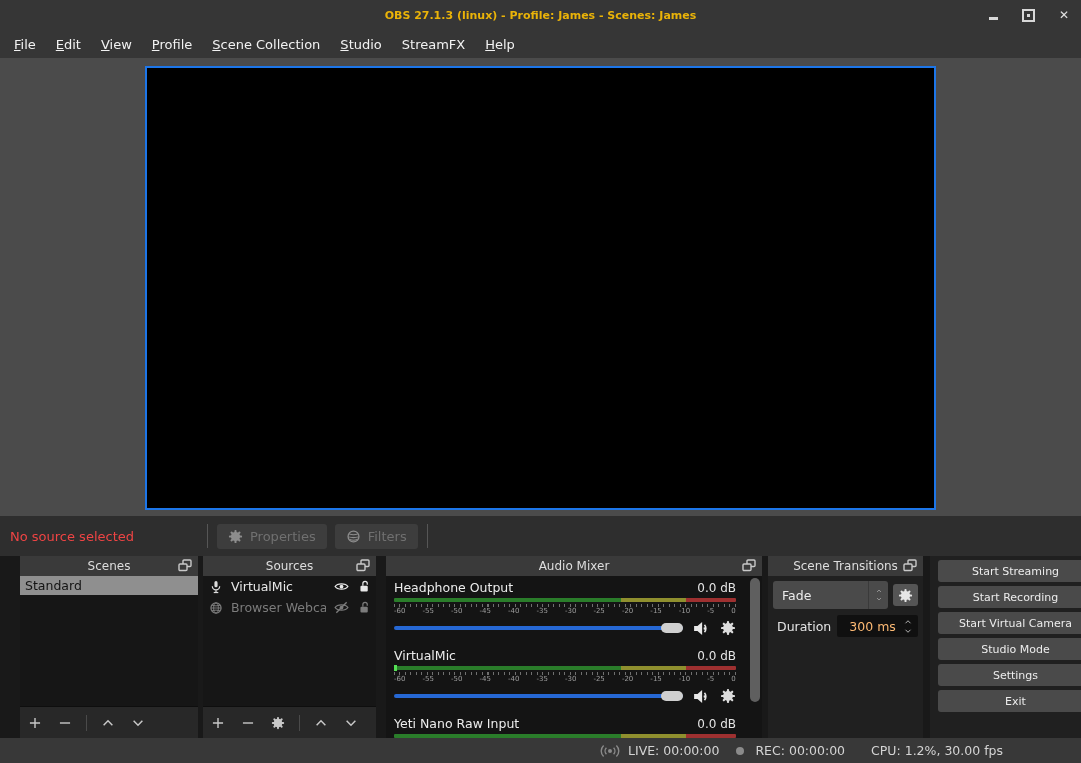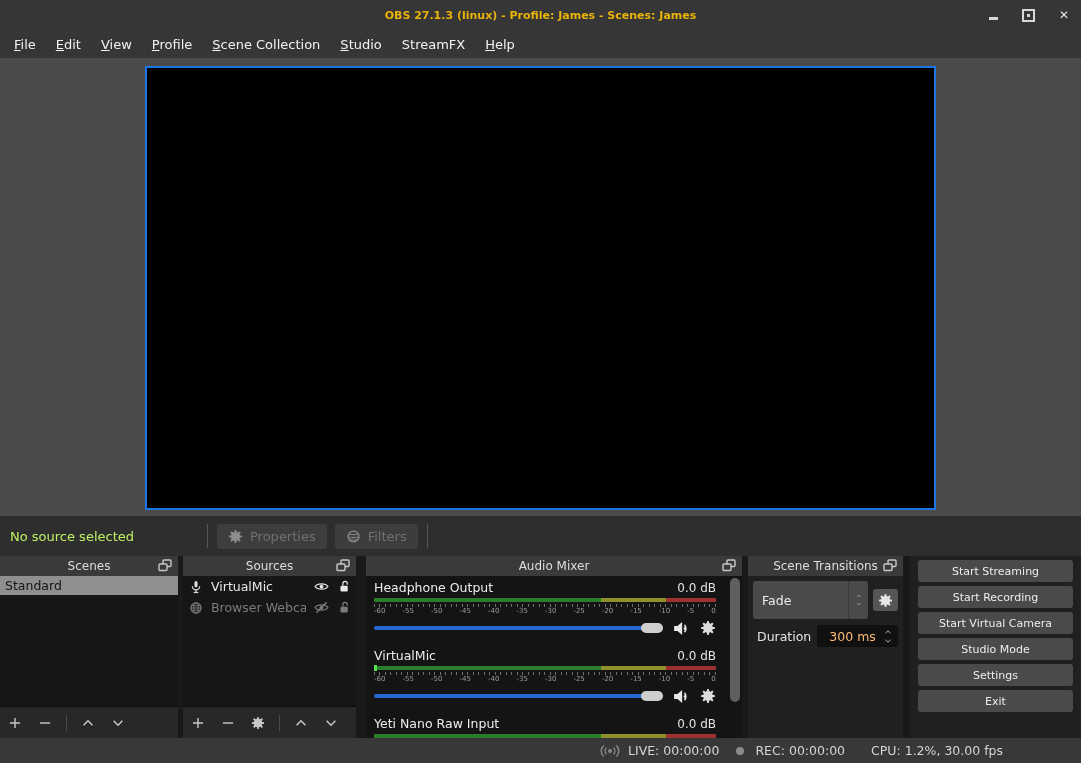--- a/index.html
+++ b/index.html
@@ -25,28 +25,28 @@
   .menu-item{display:inline-block;font-size:13px;color:#f2f2f2;padding:0 10px;}
   .menu-item::first-letter{text-decoration:underline;}
   .menu-item.no-mnemonic::first-letter{text-decoration:none;}
   
   .preview-wrap{position:absolute;top:58px;left:0;width:1081px;height:458px;background:#4b4b4b;}
   .canvas{position:absolute;left:145px;top:8px;width:787px;height:440px;background:#000;
     border:2px solid var(--accent-blue,#1d76e8);}
   
   .src-toolbar{position:absolute;top:516px;left:0;right:0;height:40px;background:#2e2e2e;
     display:flex;align-items:center;font-size:13px;}
-  .src-status{margin-left:10px;width:192px;color:#bef264;}
+  .src-status{margin-left:10px;width:192px;color:#ef4444;}
   .vsep{width:1px;height:24px;background:#565656;margin:0 5px;}
   .tool-btn{display:flex;align-items:center;gap:7px;background:#3d3d3d;border-radius:3px;
     padding:5px 11px;margin:0 4px;color:#707070;font-size:13px;}
   .tool-btn .ticon{color:#8d8d8d;}
   
   .docks{position:absolute;top:556px;left:0;width:1081px;height:182px;background:#191919;}
-  .panel{position:absolute;top:0;height:182px;display:flex;flex-direction:column;}
+  .panel{position:absolute;top:0;height:182px;display:flex;flex-direction:column;padding-left:20px;}
   .panel-header{height:20px;flex:none;background:#3a3a3a;position:relative;
     display:flex;align-items:center;justify-content:center;font-size:12px;color:#dedede;}
   .popup-btn{position:absolute;right:5px;top:2px;color:#c9c9c9;}
   .panel-body{flex:1;background:#161616;position:relative;overflow:hidden;}
   .panel-toolbar{height:31px;flex:none;background:#282828;border-top:1px solid #0e0e0e;
     display:flex;align-items:center;padding:0 8px;gap:16px;color:#c8c8c8;}
   .tb-sep{width:1px;height:16px;background:#4a4a4a;margin:0 -2px;}
   #scenes{left:0;width:178px;}
   #sources{left:183px;width:173px;}
   #mixer{left:366px;width:376px;}
@@ -78,21 +78,21 @@
   .slider-row{display:flex;align-items:center;gap:9px;height:18px;margin-top:4px;}
   .slider{position:relative;flex:1;height:18px;}
   .slider .track{position:absolute;left:0;right:0;top:7px;height:4px;border-radius:2px;
     background:var(--slider-blue,#2668d4);}
   .slider .handle{position:absolute;right:0;top:4px;width:22px;height:10px;border-radius:5px;background:#cfcfcf;}
   .mixer-scrollbar{position:absolute;right:2px;top:2px;width:10px;height:124px;border-radius:5px;background:#5f5f5f;}
   
   #transitions .panel-body,#controls .panel-body{background:#202020;}
   #transitions .panel-body{padding:5px 5px 0 5px;}
   .trans-row{display:flex;align-items:center;}
-  .combo{flex:1;height:38px;background:#4a4a4a;border-radius:3px;display:flex;align-items:center;font-size:12.5px;color:#ececec;}
+  .combo{flex:1;height:28px;background:#4a4a4a;border-radius:3px;display:flex;align-items:center;font-size:12.5px;color:#ececec;}
   .combo .cval{flex:1;padding-left:9px;}
   .combo .carrows{width:19px;height:100%;border-left:1px solid #3a3a3a;display:flex;flex-direction:column;
     align-items:center;justify-content:center;gap:2px;color:#c4c4c4;}
   .gear-btn{width:25px;height:22px;margin-left:5px;background:#555;border-radius:3px;
     display:flex;align-items:center;justify-content:center;color:#e6e6e6;}
   .dur-row{display:flex;align-items:center;margin-top:6px;font-size:12.5px;color:#e4e4e4;}
   .dur-label{padding:0 6px 0 4px;}
   .spinbox{flex:1;height:22px;background:#101010;border-radius:2px;display:flex;align-items:center;}
   .spinbox .sval{flex:1;padding-left:12px;font-size:12.5px;color:#fdba74;}
   .spin-arrows{width:16px;display:flex;flex-direction:column;align-items:center;gap:1px;

